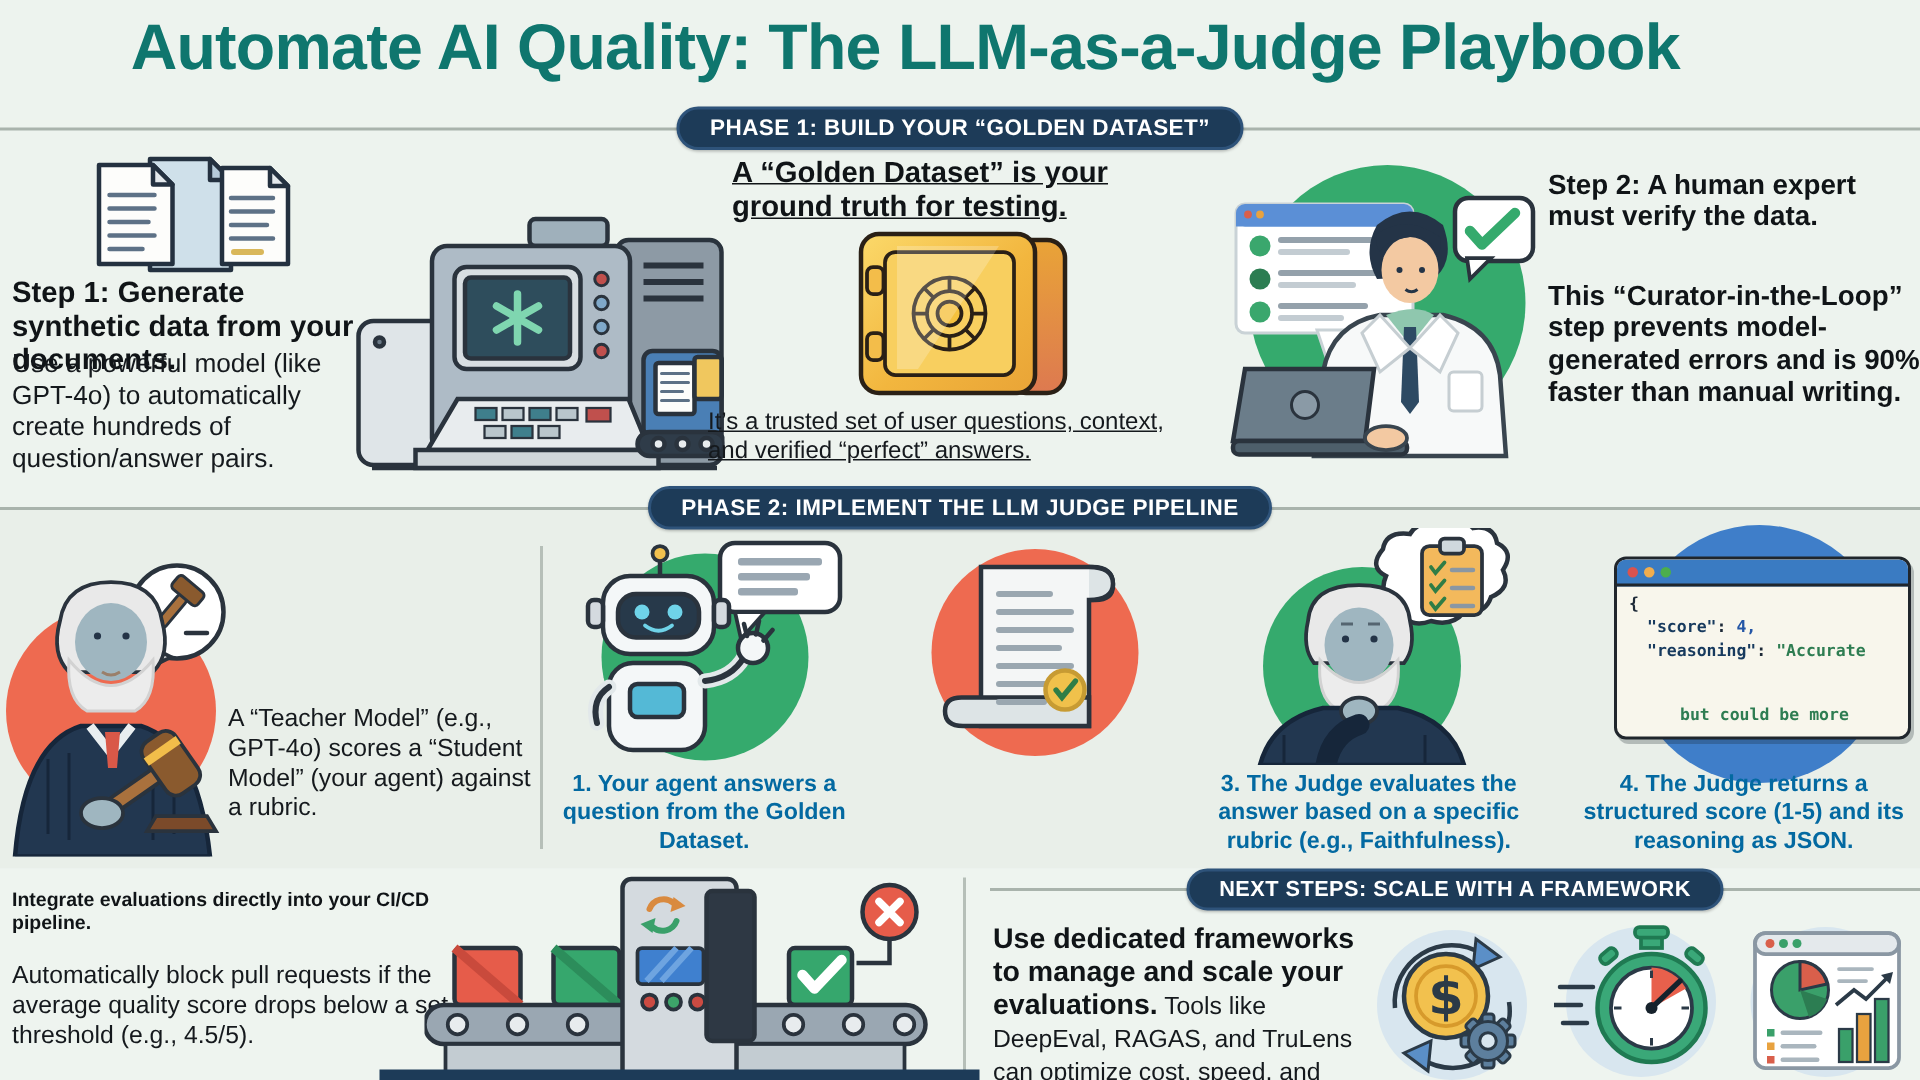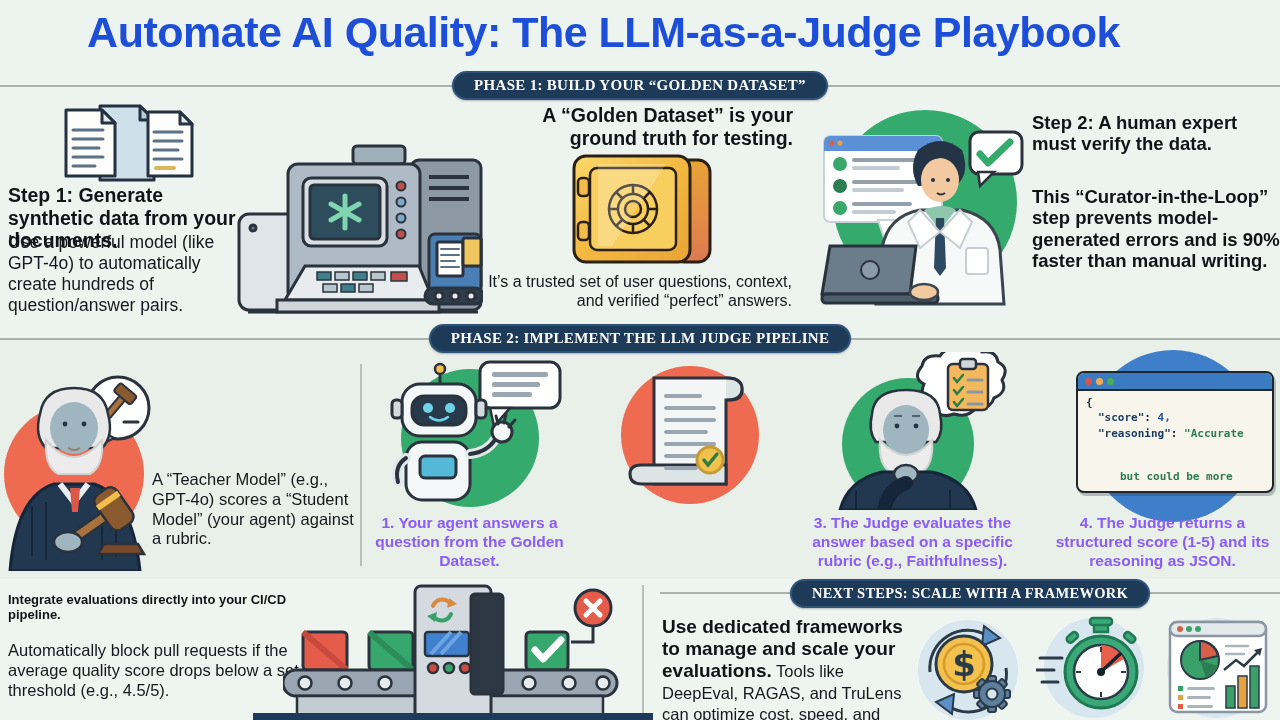--- a/index.html
+++ b/index.html
@@ -4,34 +4,34 @@
 <style>
   html,body{margin:0;padding:0;background:#dfe6e0;}
   .canvas{position:relative;width:1280px;height:720px;overflow:hidden;
     background:#edf3ee;font-family:"Liberation Sans",sans-serif;color:#12161a;}
   .abs{position:absolute;}
   
   .band2{left:0;top:339px;width:1280px;height:240px;background:#e9efe9;}
   .band3{left:0;top:579px;width:1280px;height:141px;background:#eef4ef;}
   
   .title{left:0;top:8px;width:1207px;text-align:center;font-size:43px;font-weight:800;
-    letter-spacing:-0.5px;color:#1d4ed8;}
+    letter-spacing:-0.5px;color:#0f766e;}
   
   .hline{height:0;border-top:2px solid #a9b3ac;}
   .vline{width:0;border-left:2px solid #b6bfb8;}
   
   .pill{background:#1d3b58;border:2px solid #2e537a;border-radius:999px;color:#fff;
     font-weight:800;font-size:15px;letter-spacing:.3px;padding:4px 20px;white-space:nowrap;
-    box-shadow:0 1px 2px rgba(0,0,0,.25);font-family:Liberation Serif, serif;}
+    box-shadow:0 1px 2px rgba(0,0,0,.25);}
   .pill-wrap{display:flex;justify-content:center;}
   
   .h-bold{font-weight:800;line-height:1.16;color:#101417;}
   .body-txt{line-height:1.2;color:#15191d;}
-  .center{text-align:right;}
-  .cap{font-size:15.5px;font-weight:600;line-height:1.22;text-align:center;color:#8b5cf6;}
+  .center{text-align:left;text-decoration:underline;}
+  .cap{font-size:15.5px;font-weight:600;line-height:1.22;text-align:center;color:#0369a1;}
   
   .code-circle{left:1087px;top:350px;width:172px;height:172px;border-radius:50%;background:#3f7ec9;}
   .code-win{left:1076px;top:371px;width:194px;height:118px;background:#f8f6ec;
     border:2.5px solid #20262c;border-radius:8px;overflow:hidden;box-shadow:2px 3px 0 rgba(20,30,40,.25);}
   .code-bar{height:16px;background:#3a7bc2;border-bottom:2px solid #20262c;display:flex;align-items:center;gap:4px;padding-left:7px;}
   .dot{width:7px;height:7px;border-radius:50%;}
   .dot-r{background:#d9534f;} .dot-y{background:#f0ad4e;} .dot-g{background:#4cae4c;}
   .code-body{padding:4px 8px;font-family:"DejaVu Sans Mono",monospace;font-size:11px;
     font-weight:bold;line-height:1.4;}
   .ind1{padding-left:12px;} .ind2{padding-left:34px;margin-top:28px;}

